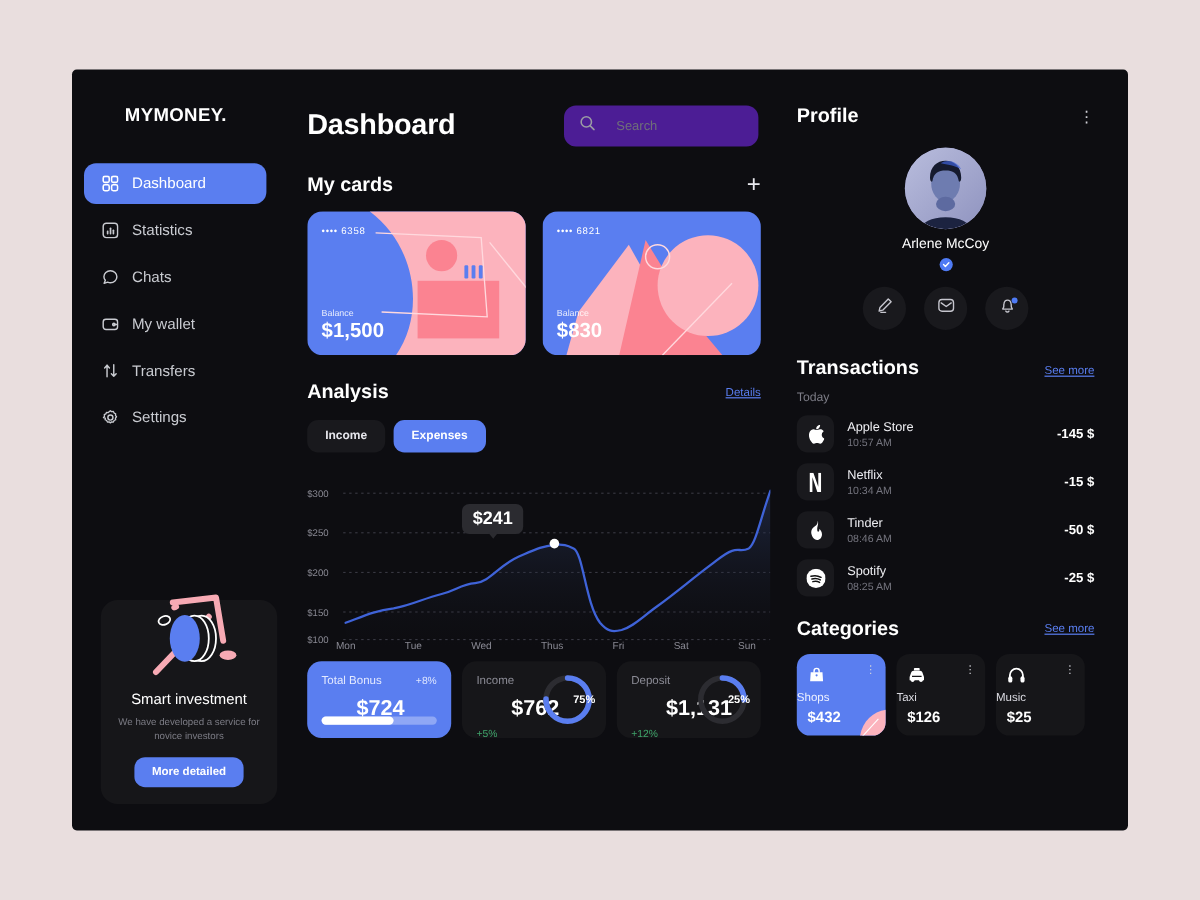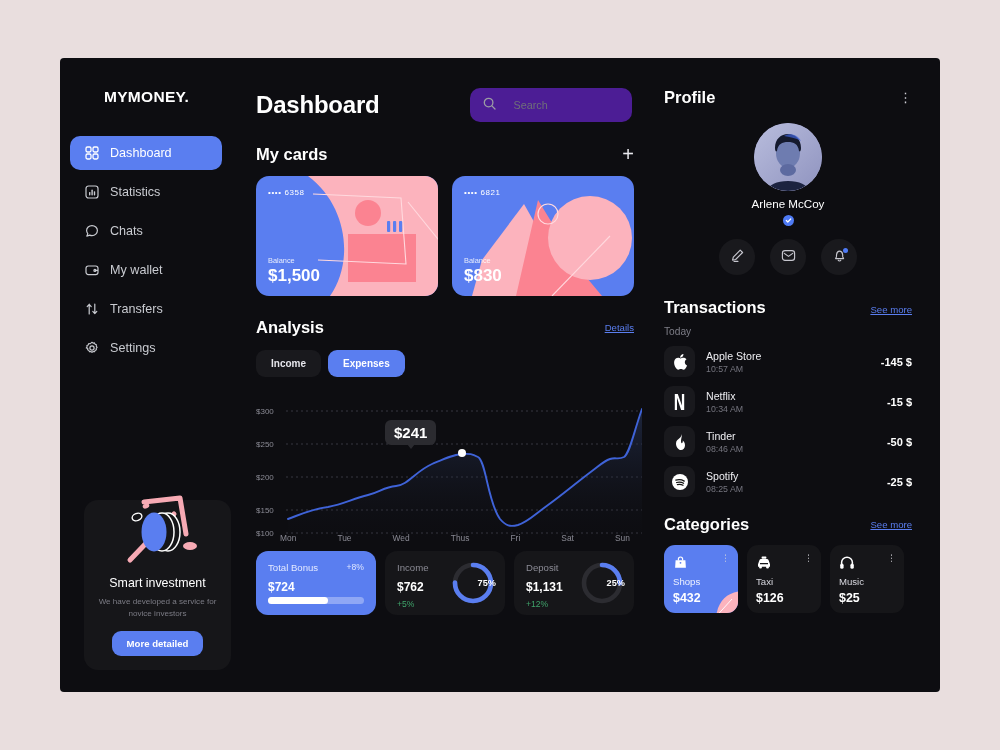--- a/index.html
+++ b/index.html
@@ -105,21 +105,21 @@
     border-left: 4px solid transparent; border-right: 4px solid transparent;
     border-top: 5px solid #2b2b30;
   }
 
   
   .stats { display: flex; gap: 9px; margin-top: 8px; }
   .stat { position: relative; width: 121px; height: 64px; border-radius: 12px; background: #161619; padding: 11px 12px; }
   .stat.primary { background: #5a7ef0; }
   .stat-lbl { color: #8b8b95; font-size: 9.6px; }
   .stat.primary .stat-lbl { color: #e3e9ff; }
-  .stat-val { color: #fff; font-size: 12px; font-weight: bold; margin-top: 7px; }
+  .stat-val { color: #fff; font-size: 18px; font-weight: bold; margin-top: 7px; margin-left: 29px; }
   .stat-delta { position: absolute; right: 12px; top: 11px; color: #dde5ff; font-size: 8.6px; }
   .stat-chg { color: #3fa36a; font-size: 8.6px; margin-top: 5px; }
   .bar { position: absolute; left: 12px; right: 12px; bottom: 11px; height: 7px; border-radius: 4px; background: rgba(255,255,255,.32); }
   .bar > i { display: block; height: 100%; border-radius: 4px; background: #fff; }
   .donut { position: absolute; right: 9px; top: 50%; transform: translateY(-50%); }
   .donut-txt { position: absolute; right: 9px; top: 50%; transform: translateY(-50%); width: 46px; text-align: right; color: #fff; font-size: 9.2px; font-weight: bold; }
 
   
   .right { width: 290px; flex: 0 0 290px; padding: 30px 28px 0 14px; }
   .dots { color: #cfcfd6; font-size: 13px; letter-spacing: 0; cursor: pointer; line-height: 1; }
@@ -137,21 +137,21 @@
   .tx-ico { width: 31px; height: 31px; border-radius: 9px; background: #19191d; display: flex; align-items: center; justify-content: center; flex: 0 0 31px; }
   .tx-mid { flex: 1 1 auto; min-width: 0; }
   .tx-name { color: #eeeef2; font-size: 10.6px; }
   .tx-time { color: #75757f; font-size: 8.8px; margin-top: 2px; }
   .tx-amt { color: #fff; font-size: 11px; font-weight: bold; }
 
   .cats { display: flex; gap: 9px; margin-top: 11px; }
   .cat { position: relative; width: 74px; height: 68px; border-radius: 11px; background: #161619; padding: 10px 9px; overflow: hidden; cursor: pointer; }
   .cat.active { background: #5a7ef0; }
   .cat-dots { position: absolute; right: 8px; top: 9px; color: #d3d3da; font-size: 9px; line-height: 1; }
-  .cat-name { position: absolute; left: 9px; bottom: 26px; color: #d9d9e0; font-size: 9.6px; }
+  .cat-name { position: absolute; left: 0; bottom: 26px; color: #d9d9e0; font-size: 9.6px; }
   .cat.active .cat-name { color: #eef2ff; }
   .cat-val { position: absolute; left: 9px; bottom: 8px; color: #fff; font-size: 12.4px; font-weight: bold; }
   .cat-deco { position: absolute; right: -6px; bottom: -8px; }
 </style>
 </head>
 <body>
 
 <div class="app">
 
   <aside class="sidebar">

